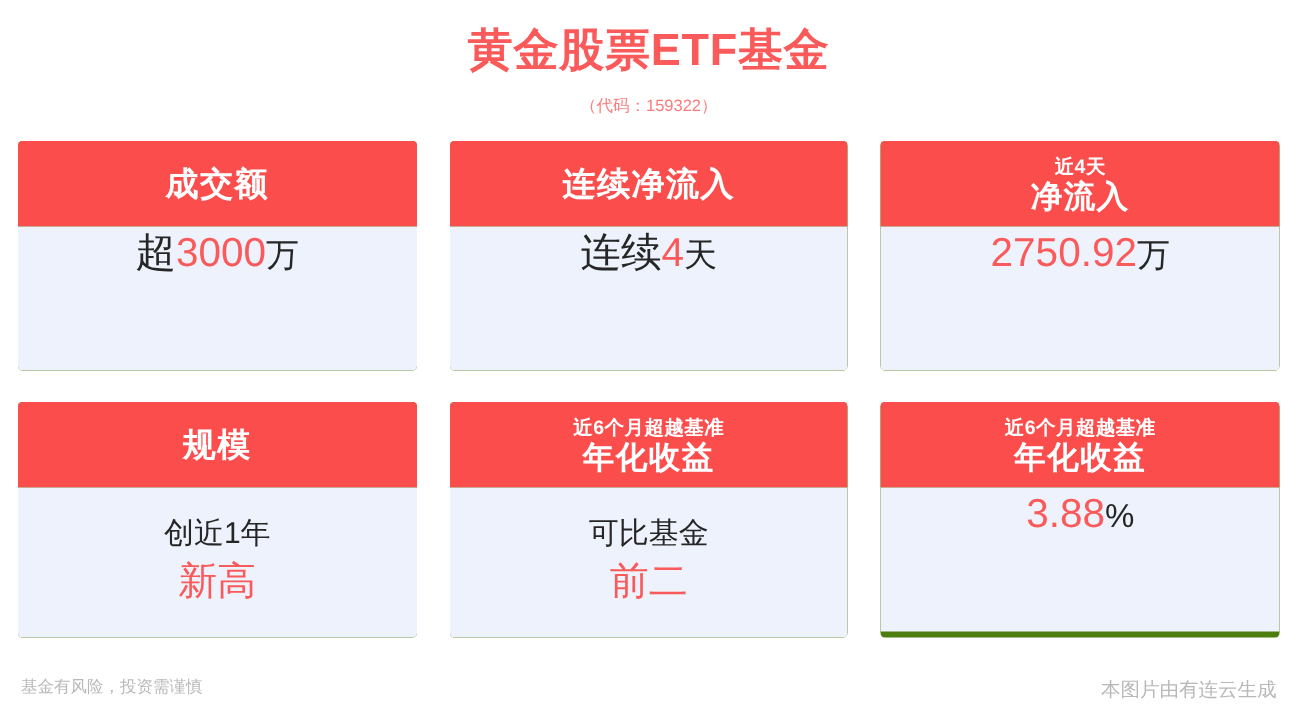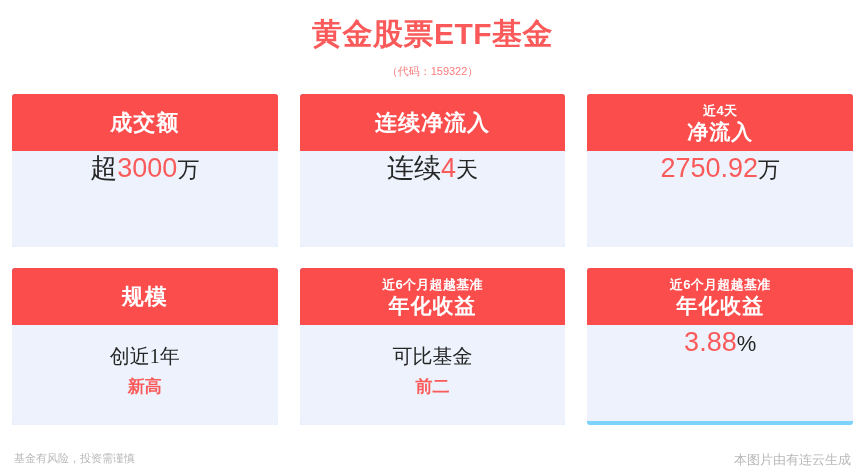--- a/index.html
+++ b/index.html
@@ -48,21 +48,21 @@
     gap: 21px;
   }
   .row {
     display: flex;
     gap: 22px;
   }
   .card {
     flex: 1 1 0;
     border-radius: 3px;
     overflow: hidden;
-    background: #7dd3fc;
+    background: #4d7c0f;
     display: flex;
     flex-direction: column;
   }
   .card-header {
     background: #fc4d4d;
     color: #ffffff;
     height: 57px;
     display: flex;
     flex-direction: column;
     align-items: center;
@@ -95,42 +95,40 @@
   }
   .card-body.two-line {
     justify-content: center;
     padding-bottom: 4px;
   }
   .body-small {
     font-size: 20px;
     color: #262626;
     line-height: 28px;
     font-weight: normal;
-    font-family: Liberation Serif, serif;
   }
   .body-main {
     font-size: 27px;
     line-height: 34px;
     font-weight: normal;
     color: #262626;
     white-space: nowrap;
   }
   .val-red {
     color: #fa5a5a;
   }
   .val-dark {
     color: #262626;
   }
   .body-main .unit {
     font-size: 22px;
   }
   .body-main.red-line {
     color: #fa5a5a;
-    font-size: 17px;
-    font-weight: bold;
+    font-size: 26px;
   }
 
   
   .footer {
     position: absolute;
     left: 0;
     right: 0;
     bottom: 8px;
     padding: 0 14px;
     display: flex;

